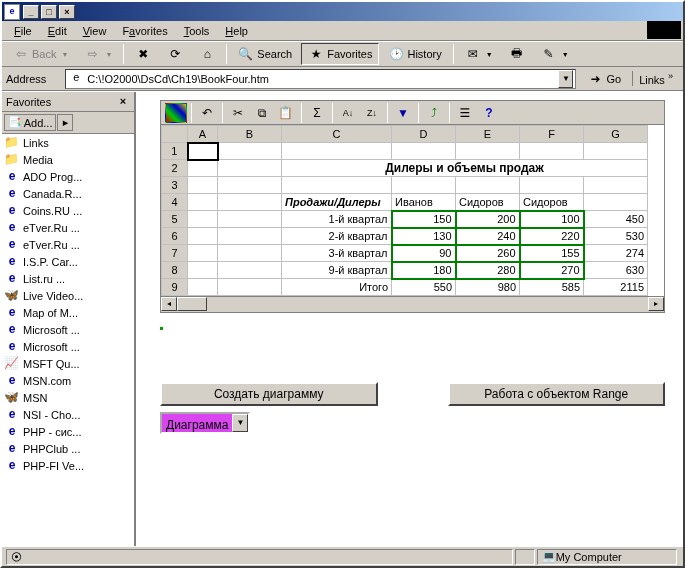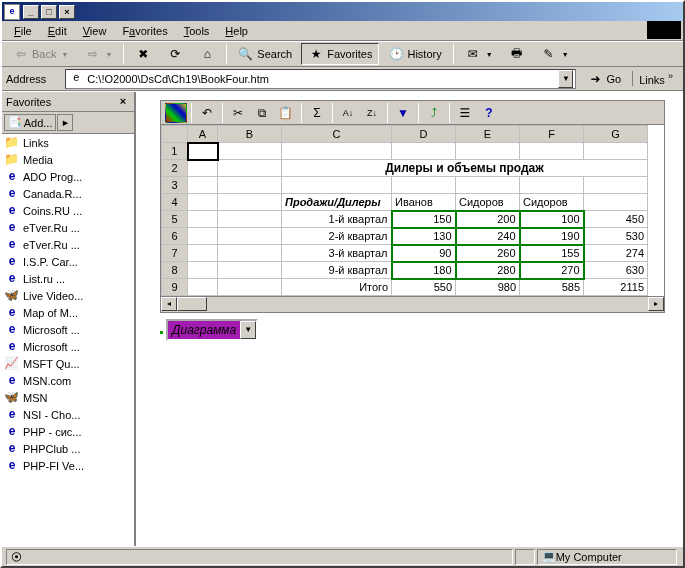--- a/index.html
+++ b/index.html
@@ -50,21 +50,21 @@
 td.cell.cL{text-align:left;}
 td.cell.cR{text-align:right;}
 td.cell.bold{font-weight:bold;font-style:italic;margin-left:41px;}
 td.cell.sel{background:#fff;border:2px solid #000 !important;}
 td.cell.green{border:2px solid #008000 !important;text-align:right;}
 .ssscroll{height:16px;background:#d4d0c8;border-top:1px solid #808080;position:relative;}
 .ssscroll .thumb{position:absolute;left:16px;top:0;width:30px;height:14px;background:#d4d0c8;border:1px solid #fff;border-right-color:#404040;border-bottom-color:#404040;}
 .ssscroll .arr{position:absolute;top:0;width:16px;height:14px;background:#d4d0c8;border:1px solid #fff;border-right-color:#404040;border-bottom-color:#404040;text-align:center;font-size:8px;line-height:12px;}
 .pagebtns{margin-top:50px;display:flex;gap:70px;}
 .pbtn{width:230px;height:24px;background:#d4d0c8;border:2px solid #fff;border-right-color:#404040;border-bottom-color:#404040;text-align:center;line-height:20px;font-family:Arial;font-size:12px;}
-.ddctl{margin-top:6px;display:inline-flex;border:2px inset #fff;background:#a21caf;height:22px;align-items:center;font-style:italic;}
+.ddctl{margin-top:6px;display:inline-flex;border:2px inset #fff;background:#d946ef;height:22px;align-items:flex-end;}
 .ddctl span{padding:0 4px;font-family:Arial;font-size:12px;}
 .ddctl .db{width:16px;height:18px;background:#d4d0c8;border:1px solid #fff;border-right-color:#404040;border-bottom-color:#404040;text-align:center;font-size:8px;line-height:16px;}
 .status{height:20px;border-top:1px solid #fff;display:flex;align-items:center;padding:0 4px;background:#d4d0c8;}
 .status .sp{border:1px solid #808080;border-top-color:#808080;border-left-color:#808080;border-right-color:#fff;border-bottom-color:#fff;height:16px;display:flex;align-items:center;padding:0 4px;margin-right:2px;}
 .status .sp:first-child{flex:1}
 .sqdot{display:inline-block;width:3px;height:3px;background:#00a000;margin-top:14px;}
 .bigtitle{font-weight:bold;font-size:12px;font-family:Arial;}
 .colwide{width:110px !important;}
 .colA{width:30px !important;}
 </style>
@@ -330,21 +330,21 @@
                   <td class="cell green">100</td>
                   <td class="cell ">450</td>
                 </tr>
                 <tr>
                   <th class="rh">6</th>
                   <td class="cell "></td>
                   <td class="cell "></td>
                   <td class="cell cR">2-й квартал</td>
                   <td class="cell green">130</td>
                   <td class="cell green">240</td>
-                  <td class="cell green">190</td>
+                  <td class="cell green">220</td>
                   <td class="cell ">530</td>
                 </tr>
                 <tr>
                   <th class="rh">7</th>
                   <td class="cell "></td>
                   <td class="cell "></td>
                   <td class="cell cR">3-й квартал</td>
                   <td class="cell green">90</td>
                   <td class="cell green">260</td>
                   <td class="cell green">155</td>
@@ -374,20 +374,24 @@
             </table>
         </div>
         <div class="ssscroll">
           <div class="arr" style="left:0">◂</div>
           <div class="thumb"></div>
           <div class="arr" style="right:0">▸</div>
         </div>
       </div>
       <span class="sqdot"></span>
 
+      <div class="pagebtns">
+        <div class="pbtn">Создать диаграмму</div>
+        <div class="pbtn">Работа с объектом Range</div>
+      </div>
       <div class="ddctl">
         <span>Диаграмма</span>
         <div class="db">▼</div>
       </div>
     </div>
   </div>
 
   <div class="status">
     <div class="sp">
         <span style="font-size:11px">⦿</span>

